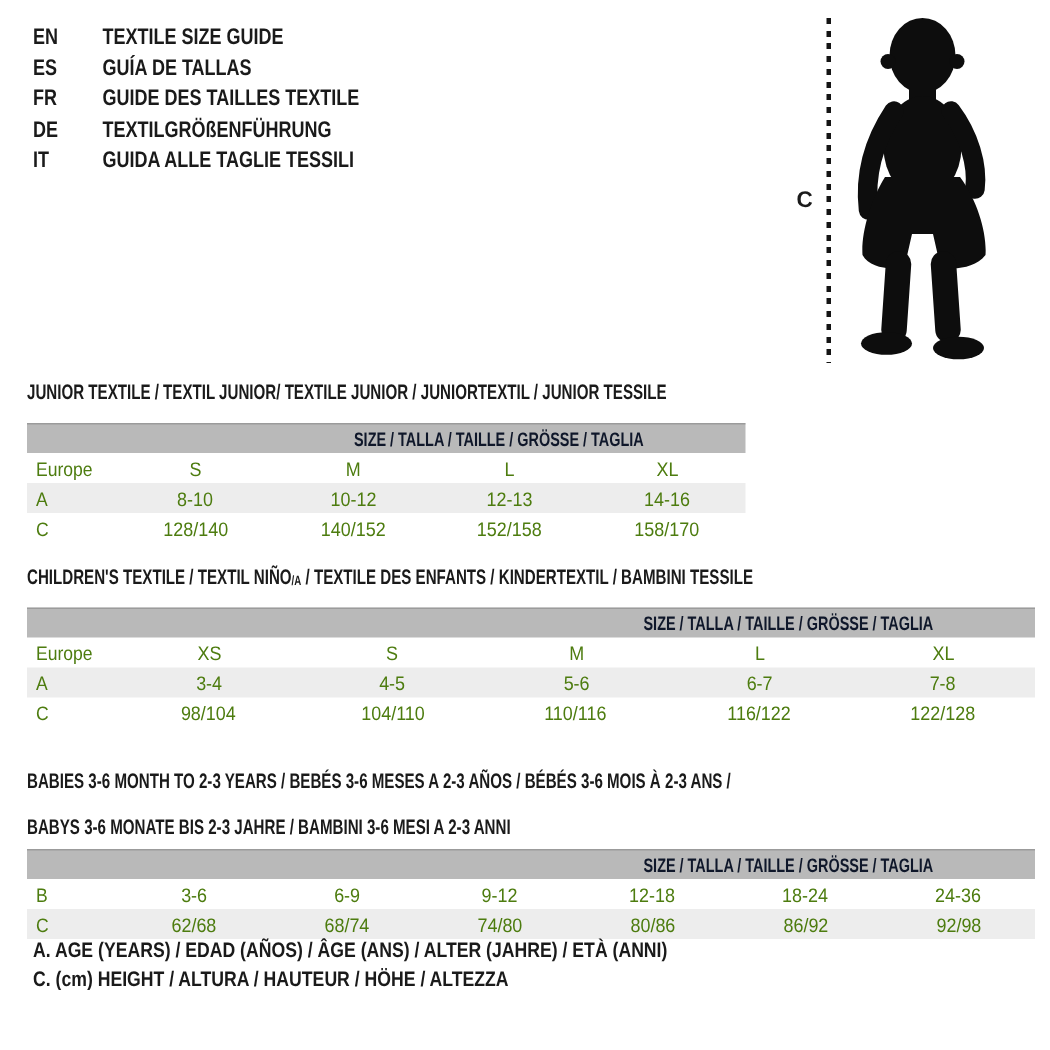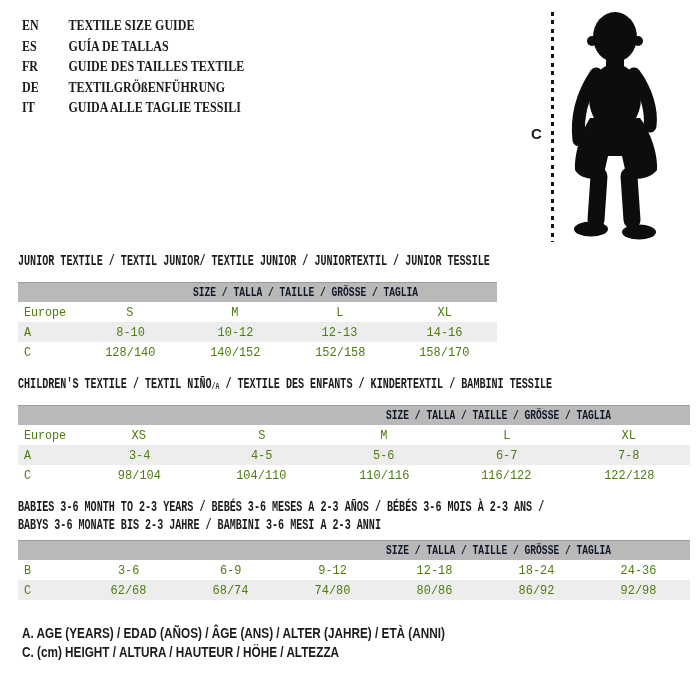--- a/index.html
+++ b/index.html
@@ -7,41 +7,41 @@
     position:relative;width:700px;height:700px;background:#fff;overflow:hidden;
     font-family:"Liberation Sans","DejaVu Sans",sans-serif;color:#1a1a1a;
     -webkit-font-smoothing:antialiased;
   }
   
   .cx-l{display:inline-block;transform-origin:0 50%;white-space:nowrap;}
   .cx-c{display:inline-block;transform-origin:50% 50%;white-space:nowrap;transform:scaleX(.92);}
 
   
   .lang-block{position:absolute;left:22px;top:15px;}
-  .lang-row{height:20.5px;line-height:20.5px;font-size:15px;font-weight:700;font-family:Liberation Serif, serif;}
+  .lang-row{height:20.5px;line-height:20.5px;font-size:15px;font-weight:700;}
   .lang-row .cx-l{transform:scaleX(.80);}
   .lang-code{display:inline-block;width:58px;}
 
   
   .measure-line{
     position:absolute;left:551px;top:12px;width:3px;height:230px;
     background:repeating-linear-gradient(to bottom,#141414 0 4px,transparent 4px 8.5px);
   }
   .c-label{position:absolute;left:531px;top:125px;font-size:15px;font-weight:700;}
   .baby-svg{position:absolute;left:566px;top:10px;}
 
   
-  .section{position:absolute;left:18px;font-family:Liberation Mono, monospace;}
+  .section{position:absolute;left:18px;}
   .s1{top:253px;width:479px;}
   .s2{top:376px;width:672px;}
   .s3{top:498px;width:672px;}
   .t-title{height:17px;line-height:17px;margin-bottom:12px;font-size:14px;font-weight:700;}
   .t-title .cx-l{transform:scaleX(.72);}
   .s3 .t-title{height:auto;margin-bottom:6px;}
-  .t-line{height:18px;line-height:18px;}
+  .t-line{height:18px;line-height:18px;margin-top:13px;}
   .sub{font-size:9px;vertical-align:-1px;}
   .t-band{
     height:20px;display:flex;align-items:center;padding-left:17px;box-sizing:border-box;
     background:var(--band-bg,#b9b9b9);font-size:13px;font-weight:700;color:#0f172a;
     border-top:1px solid rgba(120,120,120,.45);
     justify-content:flex-end;
   }
   .t-band .cx-l{transform:scaleX(.74);}
   .trow{display:flex;align-items:center;height:20px;font-size:13px;font-weight:400;color:#4d7c0f;}
   .trow.shaded{background:var(--alt-row-bg,#ededed);}

